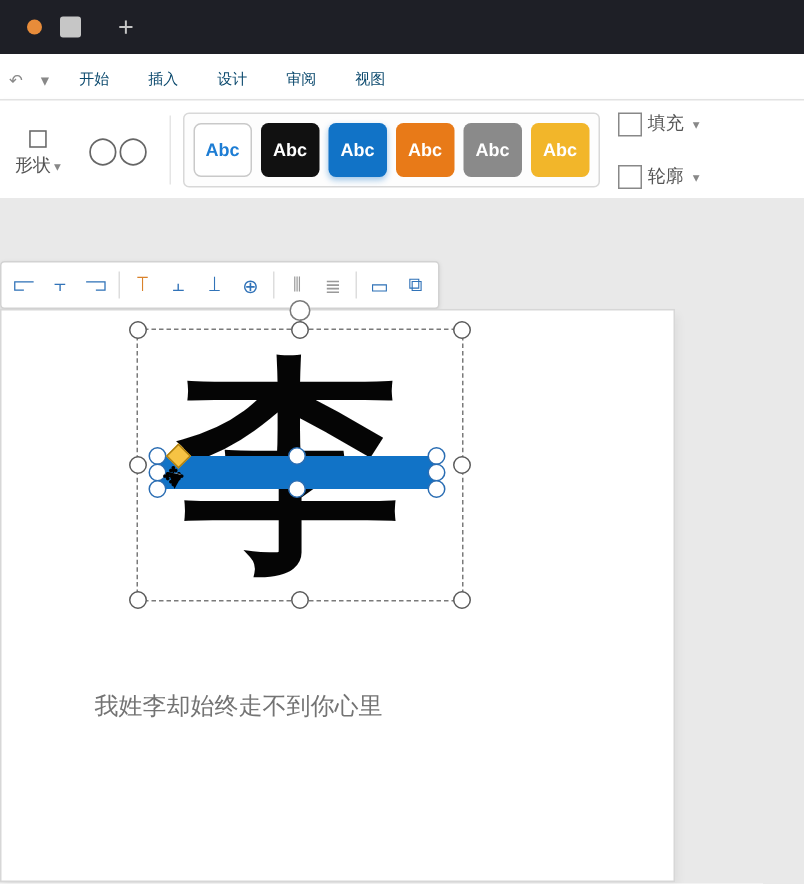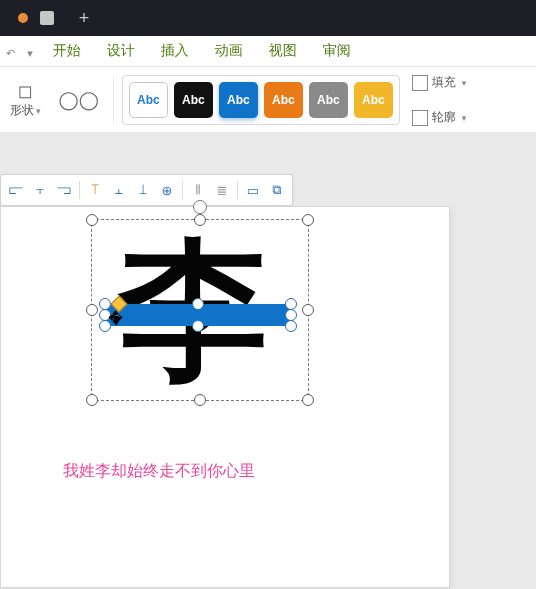--- a/index.html
+++ b/index.html
@@ -5,21 +5,21 @@
 html,body{margin:0;padding:0;font-family:"Microsoft YaHei","PingFang SC",sans-serif;background:#f0f0f0;overflow:hidden}
 #app{width:536px;height:589px;position:relative;background:#fff}
 .title-bar{height:36px;background:#1e1f26;display:flex;align-items:center;padding:0 6px}
 .title-dot{width:10px;height:10px;border-radius:50%;background:#e88c3a;margin:0 6px 0 12px}
 .title-sliver{width:14px;height:14px;border-radius:2px;background:#c6c6c6;margin-left:6px}
 .new-tab{width:24px;height:24px;margin-left:18px;display:flex;align-items:center;justify-content:center;color:#c6c6c6;font-size:18px;border-radius:4px}
 .menu-bar{height:30px;background:#fff;display:flex;align-items:flex-end;padding:0 2px;border-bottom:0}
 .menu-quick{display:flex;align-items:center;gap:2px;padding-bottom:4px;margin-right:4px;color:#888}
 .menu-quick span{font-size:11px;padding:2px 4px}
 .menu-tabs{display:flex;align-items:flex-end;gap:2px}
-.menu-item{padding:4px 12px 6px;font-size:14px;color:#4d7c0f;border-radius:4px 4px 0 0;cursor:pointer}
+.menu-item{padding:4px 12px 6px;font-size:10px;color:#0c4a6e;border-radius:4px 4px 0 0;cursor:pointer}
 .ribbon{height:66px;background:#fff;border-top:1px solid #e2e2e2;border-bottom:1px solid #e2e2e2;display:flex;align-items:center;padding:0 4px;gap:8px;box-shadow:0 1px 3px rgba(0,0,0,.06)}
 .rib-group{display:flex;align-items:center;gap:6px}
 .rib-btn{display:flex;flex-direction:column;align-items:center;justify-content:center;height:56px;padding:0 6px;color:#555;font-size:12px;gap:2px;cursor:pointer;border-radius:3px}
 .rib-btn .glyph{font-size:18px;line-height:1;color:#666}
 .dropcaret{font-size:9px;color:#888;margin-left:2px}
 .rib-sep{width:1px;height:46px;background:#e5e5e5}
 .style-row{display:flex;align-items:center;gap:6px;border:1px solid #d8d8d8;border-radius:4px;padding:6px;background:#fdfdfd}
 .style-chip{width:39px;height:36px;border-radius:5px;display:flex;align-items:center;justify-content:center;font-size:12px;font-weight:600;cursor:pointer;box-sizing:border-box}
 .chip-white{background:#fff;border:1px solid #c9c9c9;color:#1d7dd4}
 .chip-black{background:#111;color:#fff}
@@ -45,45 +45,44 @@
 .h-t{left:50%;top:-6px;transform:translateX(-50%)}.h-b{left:50%;bottom:-6px;transform:translateX(-50%)}
 .h-l{left:-6px;top:50%;transform:translateY(-50%)}.h-r{right:-6px;top:50%;transform:translateY(-50%)}
 .big-char{position:absolute;font-size:150px;font-weight:900;color:#050505;font-family:"Microsoft YaHei","Heiti SC",sans-serif;line-height:1;user-select:none}
 .blue-rect{position:absolute;background:#1173c7}
 .blue-rect .hnd{border-color:#2a6db3}
 .yellow-adj{position:absolute;width:10px;height:10px;background:#f6c344;border:1px solid #ad7f12;transform:rotate(45deg)}
 .move-cursor{position:absolute;pointer-events:none}
 .move-cursor::before{content:"✥";font-size:18px;color:#000;position:absolute;left:0;top:0}
 .move-cursor::after{content:"";position:absolute;left:6px;top:6px;width:0;height:0;border-left:8px solid #000;border-top:5px solid transparent;border-bottom:7px solid transparent;transform:rotate(-20deg)}
 .move-cursor .ptr{position:absolute;left:7px;top:7px;width:0;height:0;border-left:6px solid #fff;border-top:3px solid transparent;border-bottom:5px solid transparent;transform:rotate(-20deg)}
-.caption{position:absolute;font-size:16px;color:#ec4899;font-family:"Microsoft YaHei","PingFang SC",sans-serif}
+.caption{position:absolute;font-size:16px;color:#737373;font-family:"Microsoft YaHei","PingFang SC",sans-serif}
 </style>
 </head>
 <body>
 
 <div id="app">
 
   <div class="title-bar">
     <span class="title-dot"></span>
     <span class="title-sliver"></span>
     <span class="new-tab">+</span>
   </div>
 
   <div class="menu-bar">
     <div class="menu-quick">
       <span>↶</span>
       <span class="dropcaret">▾</span>
     </div>
     <div class="menu-tabs">
       <span class="menu-item">开始</span>
+      <span class="menu-item">插入</span>
       <span class="menu-item">设计</span>
-      <span class="menu-item">插入</span>
-      <span class="menu-item">动画</span>
+      <span class="menu-item">审阅</span>
       <span class="menu-item">视图</span>
-      <span class="menu-item">审阅</span>
     </div>
   </div>
 
   <div class="ribbon">
     <div class="rib-group">
       <div class="rib-btn">
         <span class="glyph">◻</span>
         <span><span>形状</span><span class="dropcaret">▾</span></span>
       </div>
       <div class="rib-btn">

